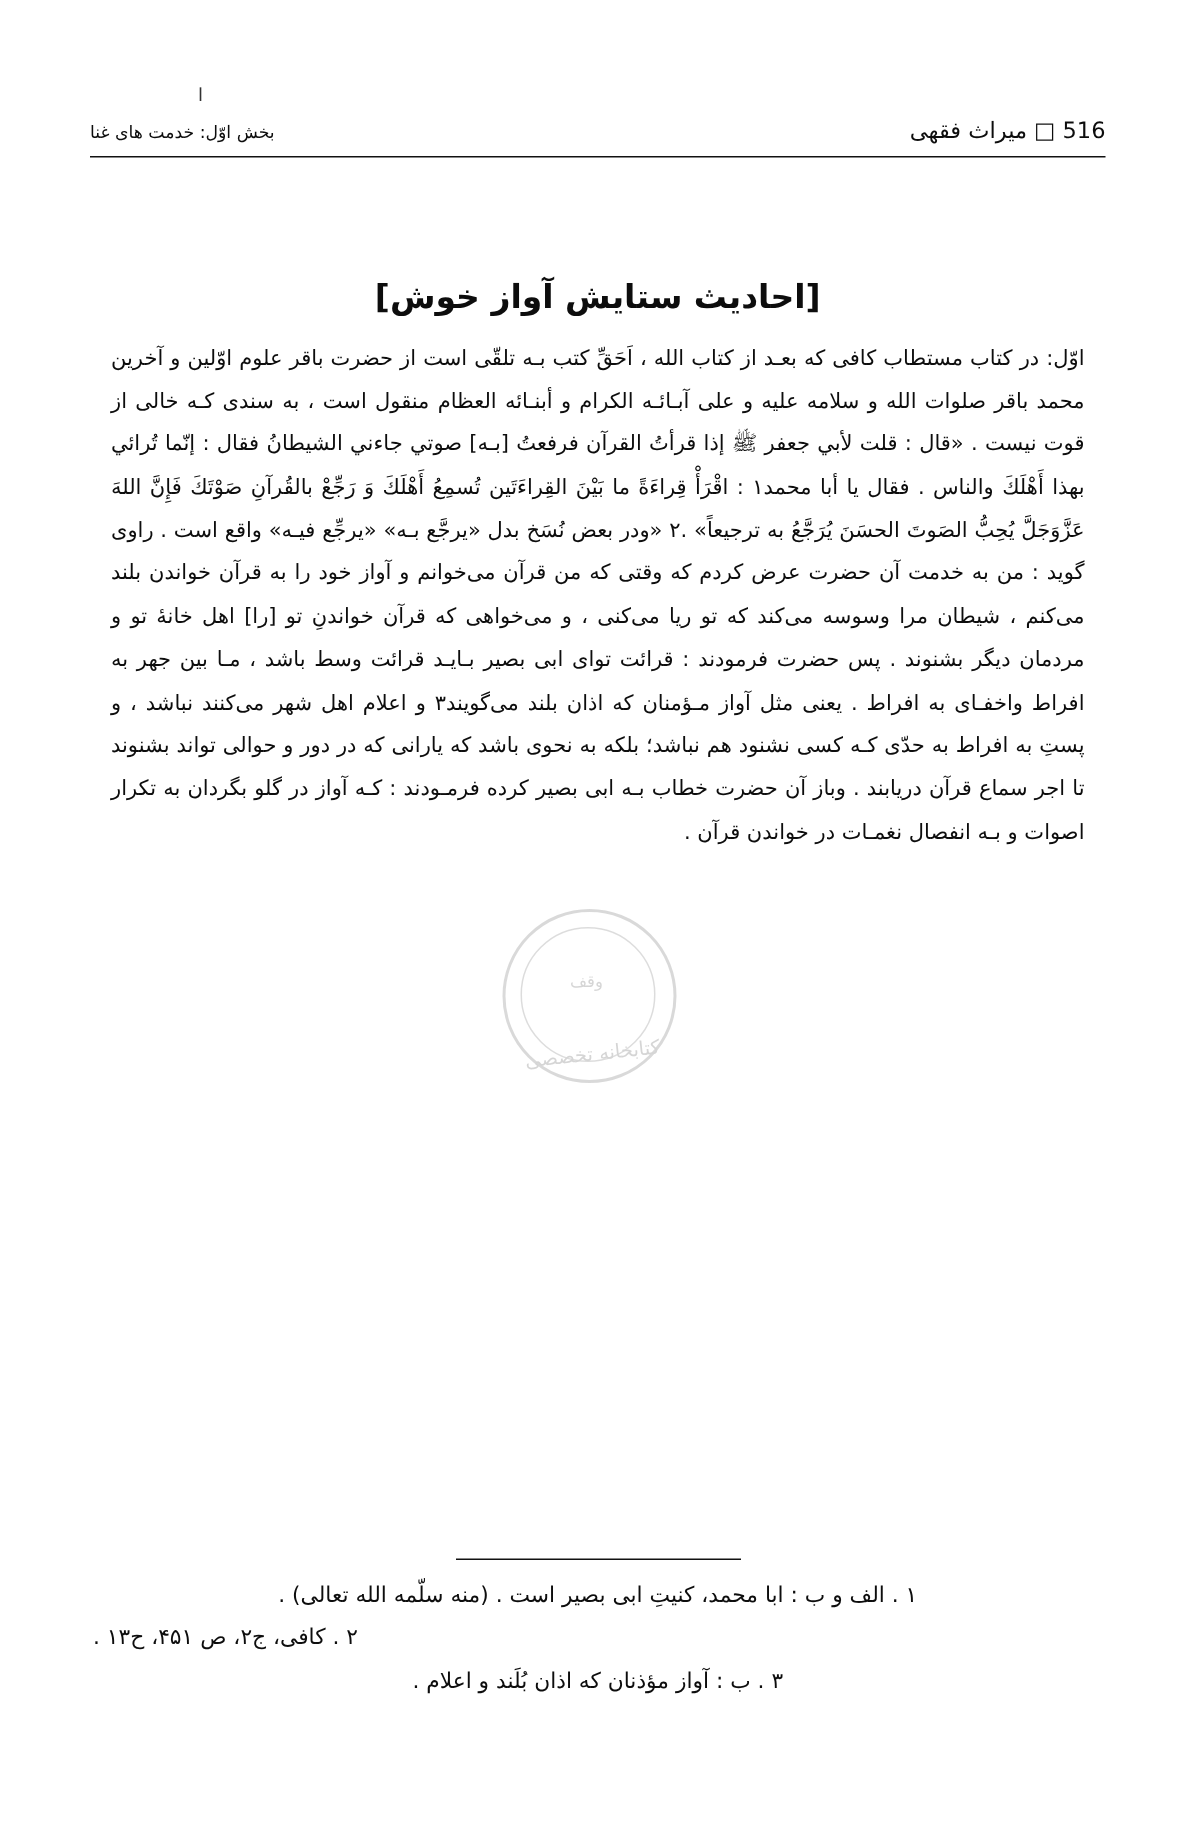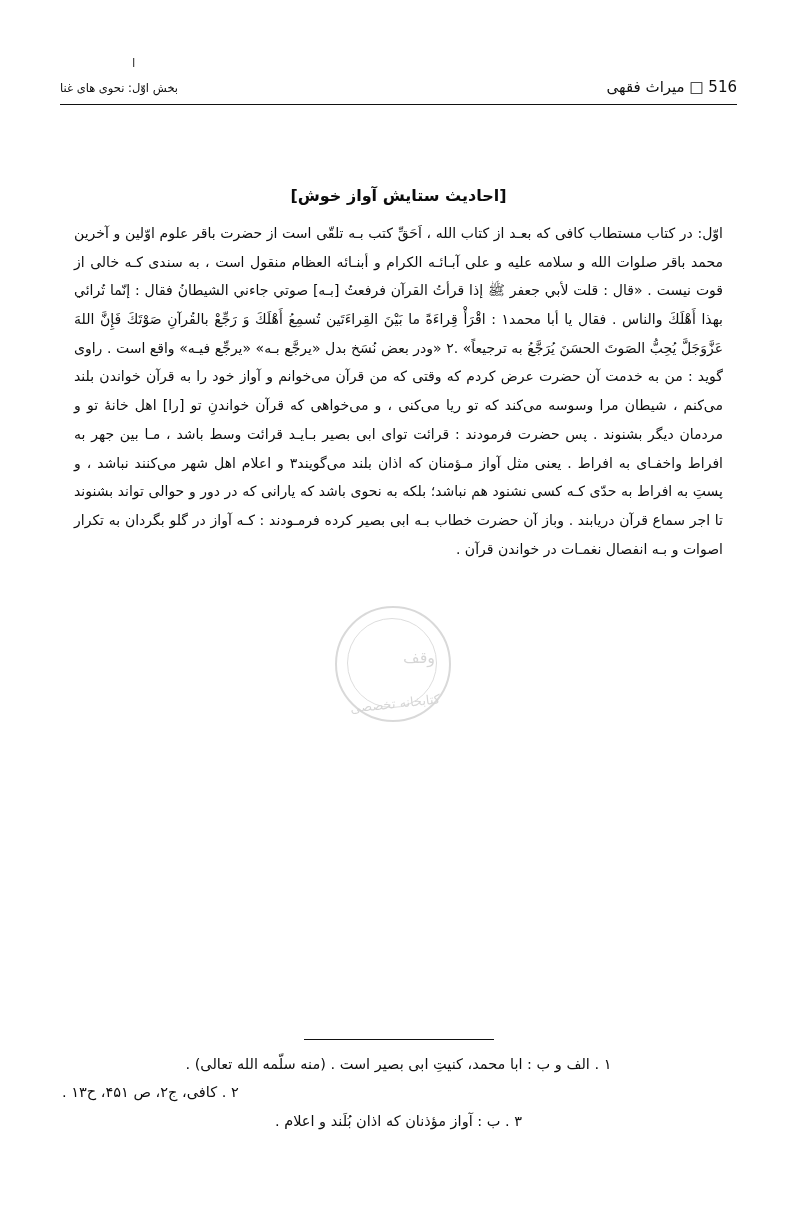--- a/index.html
+++ b/index.html
@@ -71,21 +71,21 @@
     text-align: justify;
   }
 
   .lead-line {
     font-size: 17px;
     margin: 18px 0 0 0;
     text-align: right;
   }
 
   .section-title {
-    font-size: 16px;
+    font-size: 22px;
     text-align: center;
     margin: 56px 0 14px 0;
     letter-spacing: 0.2px;
   }
 
   .para {
     font-size: 14px;
     line-height: 2.05;
     text-align: justify;
     text-justify: inter-word;
@@ -122,21 +122,22 @@
     width: 190px;
     text-align: center;
     font-size: 13px;
     color: #444;
     transform: rotate(-6deg);
   }
   .stamp .inner-text {
     position: absolute;
     left: 47px; top: 48px;
     width: 88px;
-    font-size: 16px;
+    text-align: center;
+    font-size: 11px;
     color: #444;
     line-height: 1.3;
   }
 
   
   .footnotes {
     position: absolute;
     bottom: 96px;
     right: 62px;
     left: 62px;
@@ -157,21 +158,21 @@
   .fn-3 { }
 </style>
 </head>
 <body>
 
 <div class="page">
 
   <div class="header">
     <div class="header-mark">ا</div>
     <div class="header-right">516 □ میراث فقهی</div>
-    <div class="header-left">بخش اوّل: نحوی های غنا</div>
+    <div class="header-left">بخش اوّل: خدمت های غنا</div>
     <div class="header-rule"></div>
   </div>
 
   <div class="content">
 
 
     <h2 class="section-title">[احادیث ستایش آواز خوش]</h2>
 
     <p class="para">اوّل: در کتاب مستطاب کافی که بعـد از کتاب الله ، اَحَقِّ کتب بـه تلقّی است از حضرت باقر علوم اوّلین و آخرین محمد باقر صلوات الله و سلامه علیه و علی آبـائـه الکرام و أبنـائه العظام منقول است ، به سندی کـه خالی از قوت نیست . «قال : قلت لأبي جعفر ﷺ إذا قرأتُ القرآن فرفعتُ [بـه] صوتي جاءني الشیطانُ فقال : إنّما تُرائي بهذا أَهْلَكَ والناس . فقال یا أبا محمد١ : اقْرَأْ قِراءَةً ما بَیْنَ القِراءَتَین تُسمِعُ أَهْلَكَ وَ رَجِّعْ بالقُرآنِ صَوْتَكَ فَإِنَّ اللهَ عَزَّوَجَلَّ یُحِبُّ الصَوتَ الحسَنَ یُرَجَّعُ به ترجیعاً» .٢ «ودر بعض نُسَخ بدل «یرجَّع بـه» «یرجِّع فیـه» واقع است . راوی گوید : من به خدمت آن حضرت عرض کردم که وقتی که من قرآن می‌خوانم و آواز خود را به قرآن خواندن بلند می‌کنم ، شیطان مرا وسوسه می‌کند که تو ریا می‌کنی ، و می‌خواهی که قرآن خواندنِ تو [را] اهل خانۀ تو و مردمان دیگر بشنوند . پس حضرت فرمودند : قرائت تواى ابى بصیر بـایـد قرائت وسط باشد ، مـا بین جهر به افراط واخفـای به افراط . یعنی مثل آواز مـؤمنان که اذان بلند می‌گویند٣ و اعلام اهل شهر می‌کنند نباشد ، و پستِ به افراط به حدّی کـه کسی نشنود هم نباشد؛ بلکه به نحوی باشد که یارانی که در دور و حوالی تواند بشنوند تا اجر سماع قرآن دریابند . وباز آن حضرت خطاب بـه ابی بصیر کرده فرمـودند : کـه آواز در گلو بگردان به تکرار اصوات و بـه انفصال نغمـات در خواندن قرآن .</p>
 

